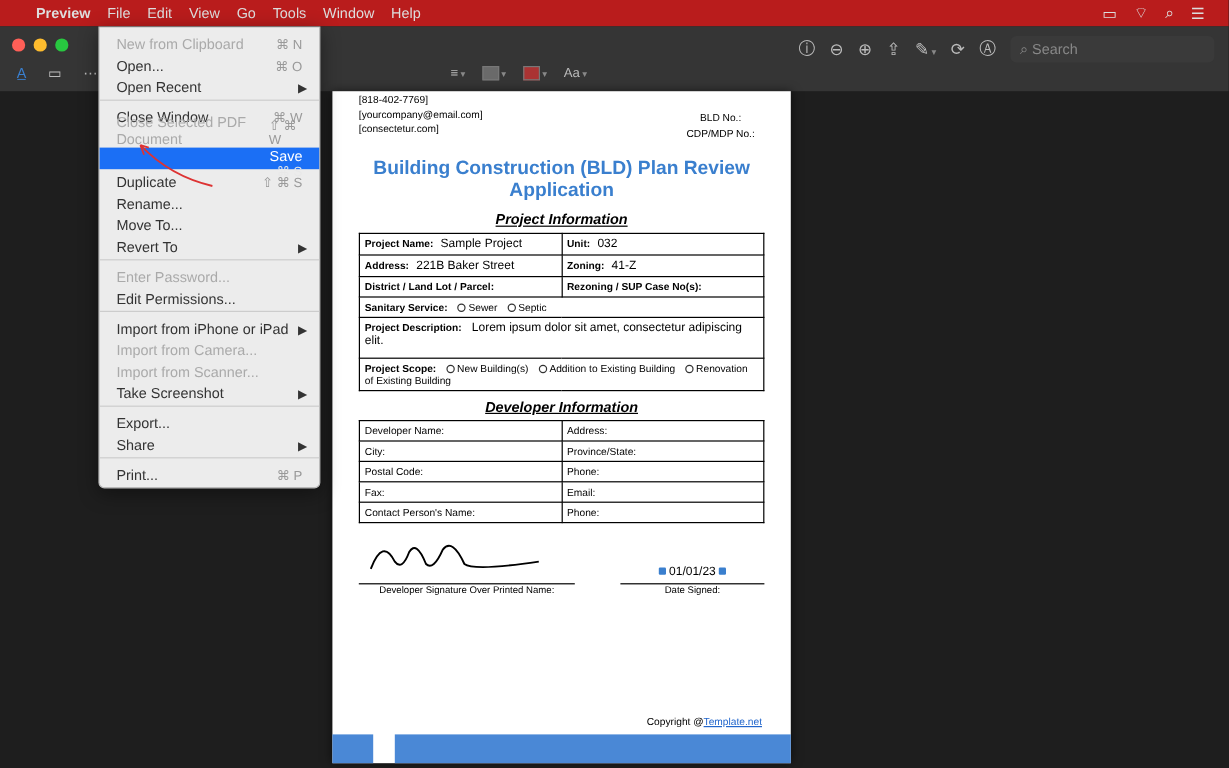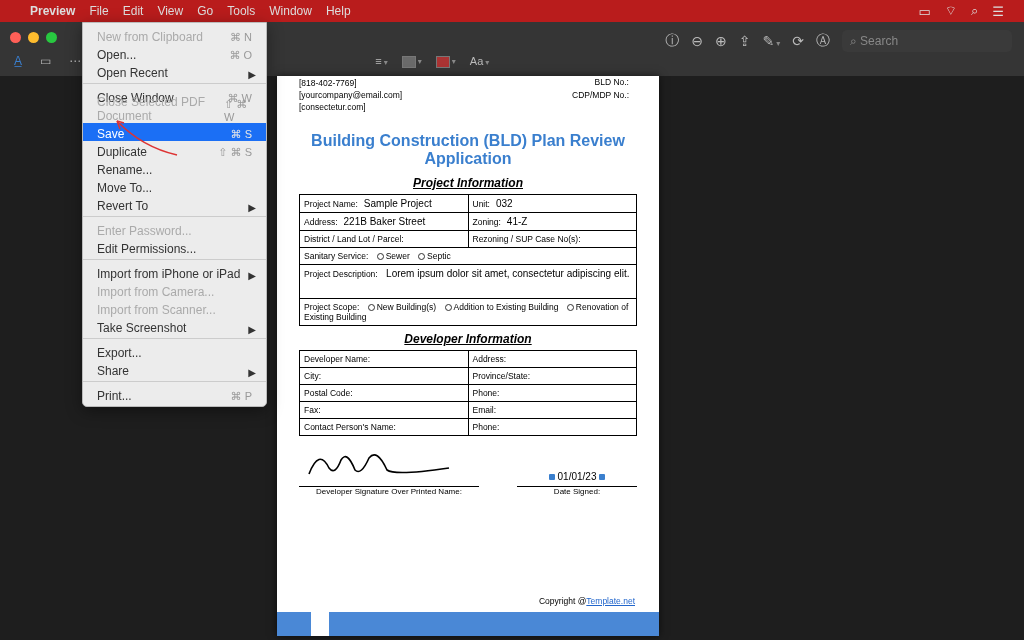--- a/index.html
+++ b/index.html
@@ -24,39 +24,39 @@
 .toolbar-lower .tbtn { padding:2px 4px; }
 .toolbar-lower .right { margin-left:280px; display:flex; gap:14px; align-items:center; font-size:11px; }
 .color-swatch { display:inline-block; width:14px; height:12px; border:1px solid #777; vertical-align:middle; }
 .sw-line{background:#6a6a6a;} .sw-stroke{background:#a33;}
 .caret { font-size:8px; margin-left:2px; color:#888; }
 
 
 .dropdown { position:absolute; left:82px; top:22px; width:185px; background:#ececec; border:1px solid #bbb; border-radius:0 0 5px 5px; box-shadow:0 4px 16px rgba(0,0,0,.4); font-size:12px; color:#333; padding:3px 0; z-index:50; }
 .dropdown .row { display:flex; align-items:flex-end; height:18px; padding:0 14px 0 14px; position:relative; }
 .dropdown .row.disabled { color:#aaa; }
-.dropdown .row.selected { background:#1b6ff5; color:#fff; }
+.dropdown .row.selected { background:#1b6ff5; color:#fff;flex-direction:column; }
 .dropdown .sep { height:1px; background:#ccc; margin:3px 0; }
 .dropdown .shortcut { margin-left:auto; color:#999; font-size:11px; }
 .dropdown .row.selected .shortcut { color:#e8e8e8; }
 .dropdown .sub-arrow { position:absolute; right:10px; font-size:10px; }
 
 
 .arrow { position:absolute; left:112px; top:117px; width:70px; height:40px; pointer-events:none; z-index:60; }
 
 
 .doc { position:absolute; left:277px; top:76px; width:382px; height:560px; background:#fff; color:#000; font-size:9px; box-shadow:0 0 8px rgba(0,0,0,.6); }
 .doc-inner{ padding:2px 22px 0 22px; }
 .header-left { font-size:8.5px; line-height:1.4; }
-.header-right { position:absolute; right:30px; top:0px; font-size:8.5px; line-height:1.5; text-align:right; }
+.header-right { position:absolute; right:30px; top:16px; font-size:8.5px; line-height:1.5; text-align:center; }
 .doc h1 { color:#3a7fce; font-size:16px; font-weight:700; text-align:center; margin:18px 0 8px; }
 .doc h2 { font-style:italic; font-weight:600; text-decoration:underline; text-align:center; font-size:12px; margin:6px 0 4px; }
 table.form { border-collapse:collapse; width:100%; font-size:8.5px; }
 table.form td { border:1px solid #000; padding:3px 4px; vertical-align:top; }
-.lbl { font-weight:400; }
+.lbl { font-weight:700; }
 .val { margin-left:6px; }
 .radio { display:inline-block; width:7px; height:7px; border:1px solid #333; border-radius:50%; margin:0 2px 0 6px; vertical-align:middle; }
 .sig-row { display:flex; justify-content:space-between; margin-top:10px; align-items:flex-end; }
 .sig-cell { text-align:center; font-size:8px; }
 .sig-line { border-top:1px solid #000; width:180px; margin-top:4px; }
 .date-line { border-top:1px solid #000; width:120px; margin-top:4px; }
 .sig-svg { height:34px; }
 .date-val { font-size:10px; position:relative; }
 .date-handle { width:6px; height:6px; background:#3a7fce; display:inline-block; vertical-align:middle; margin:0 3px; border-radius:1px; }
 .copyright { position:absolute; right:24px; bottom:30px; font-size:8.5px; }

